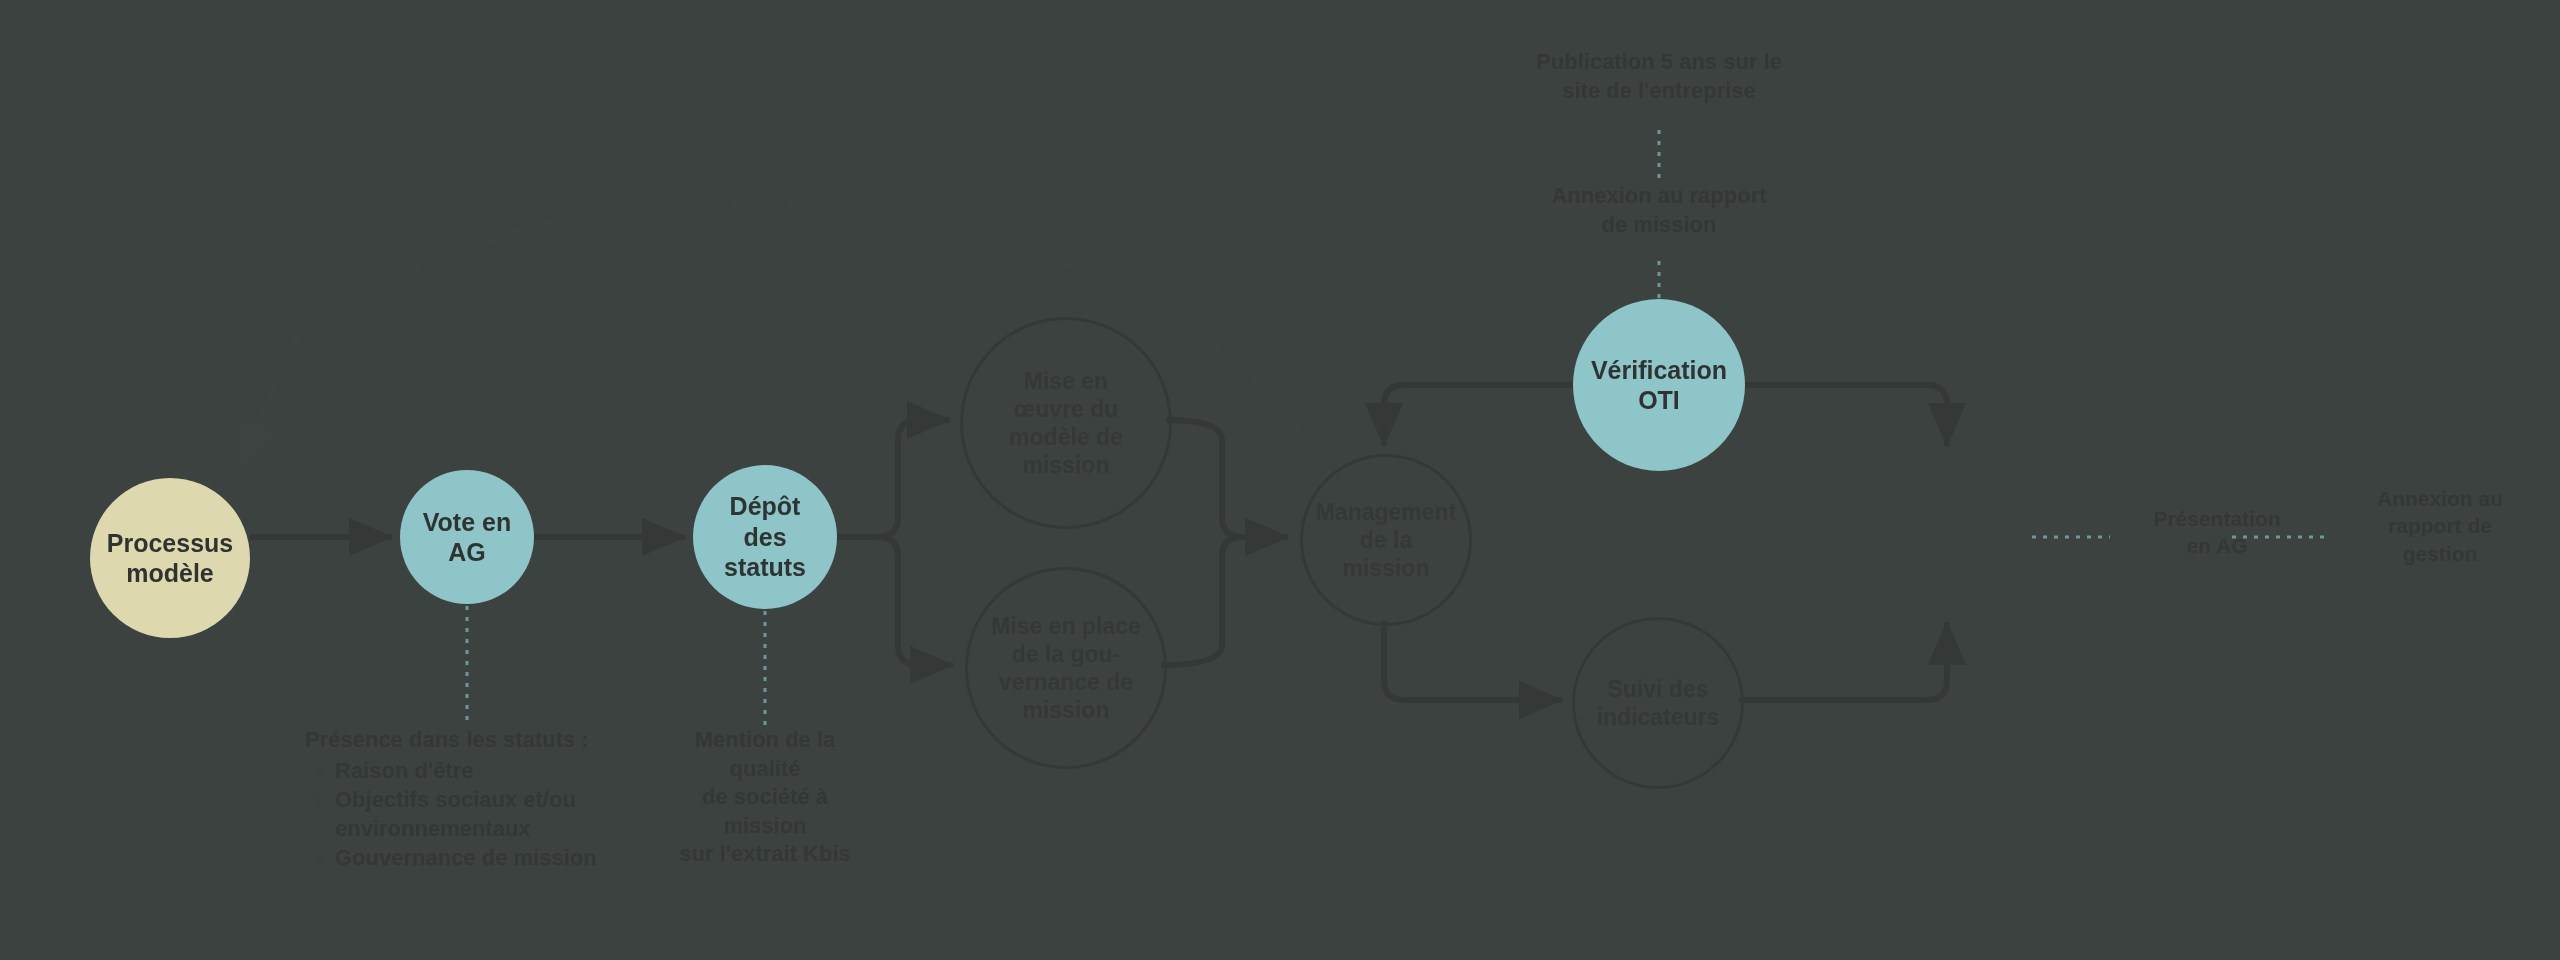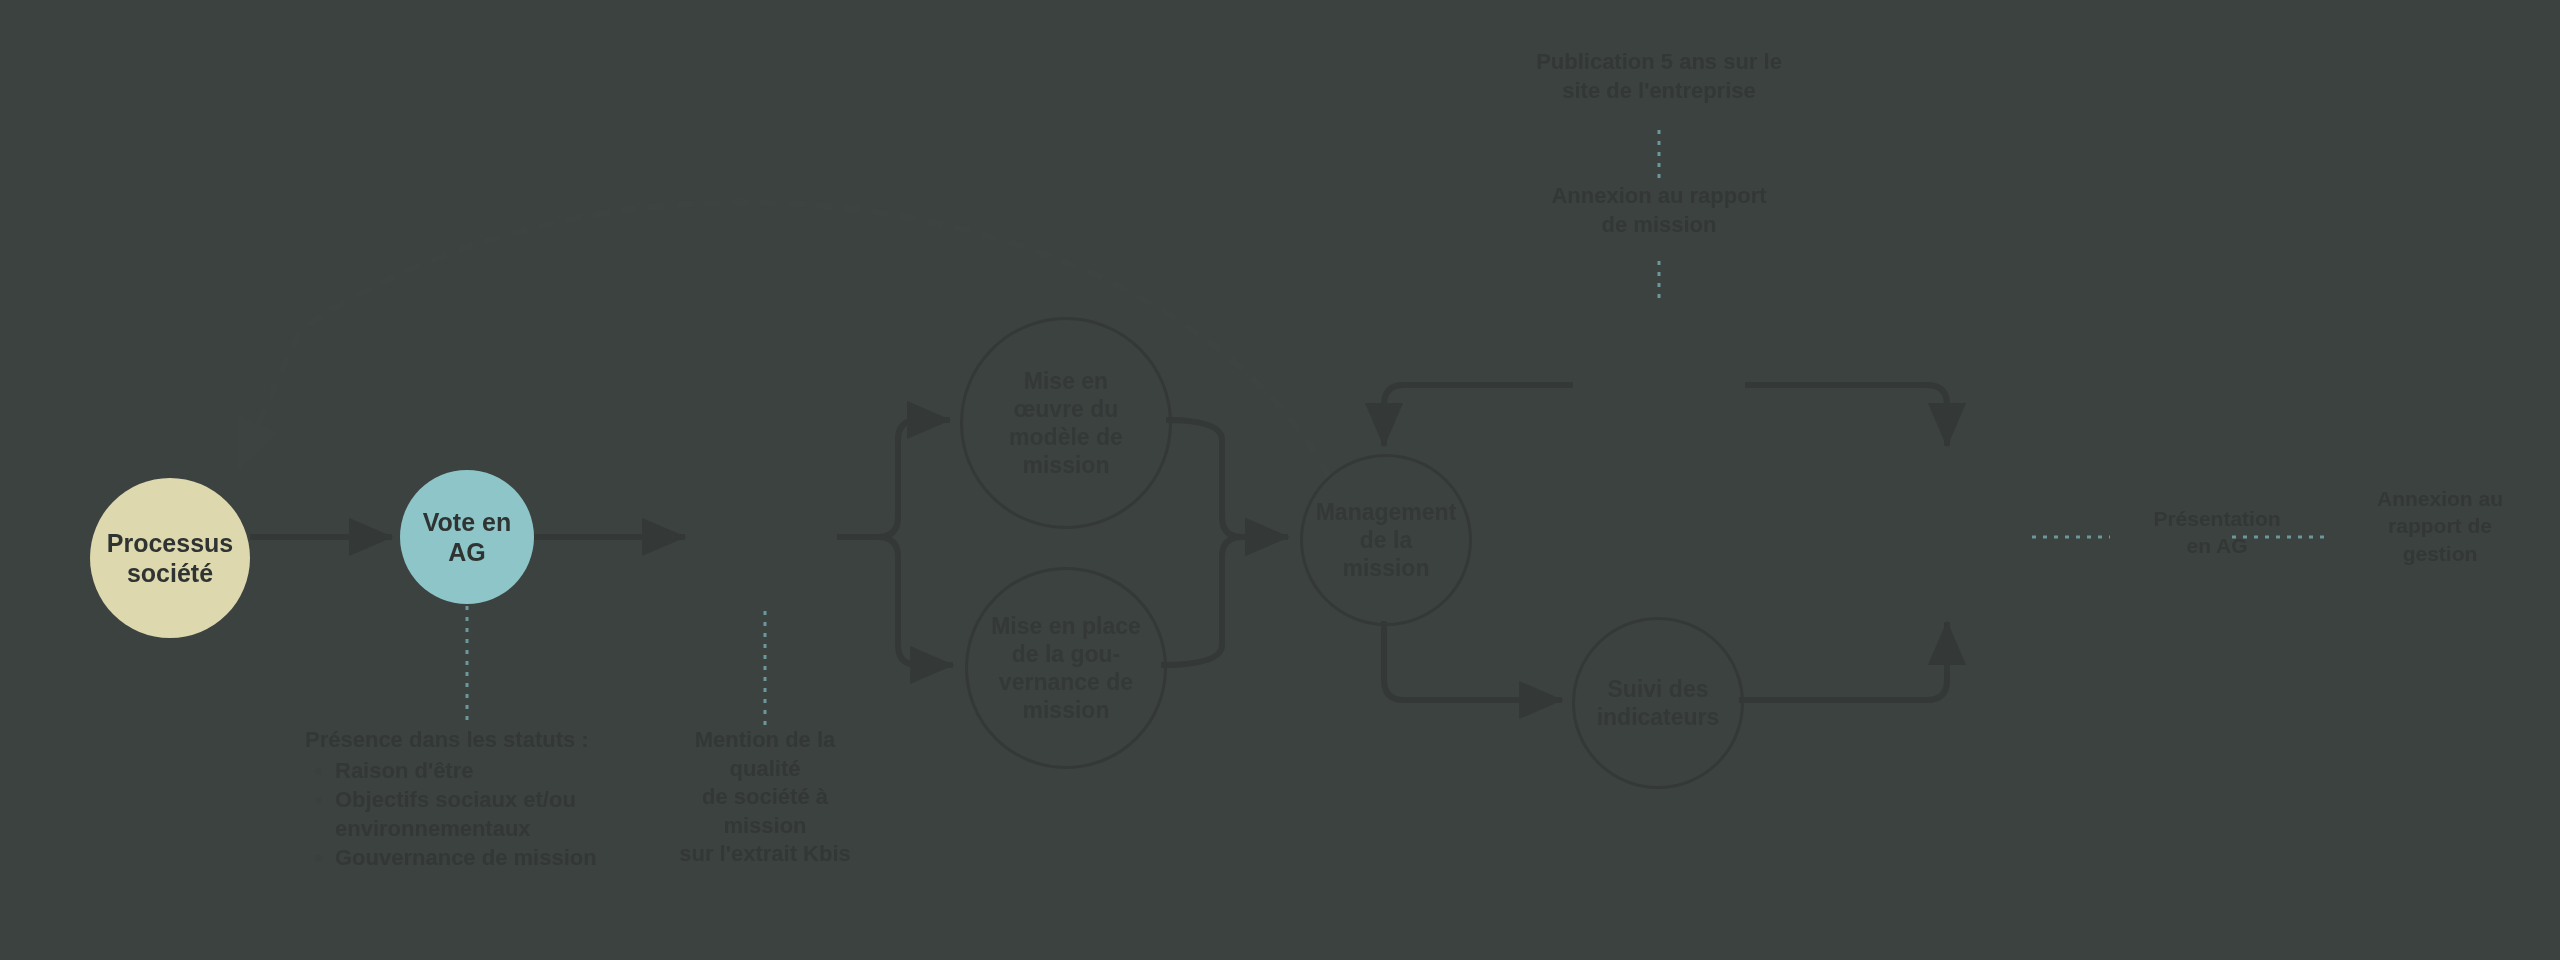--- a/index.html
+++ b/index.html
@@ -62,31 +62,38 @@
       <path d="M1659,298 L1659,258"></path>
       <path d="M1659,178 L1659,128"></path>
       <path d="M2032,537 L2110,537"></path>
       <path d="M2232,537 L2330,537"></path>
     </g>
   </svg>
 
   <div class="node n-cream" style="left:90px;top:478px;width:160px;height:160px;font-size:25px;">
     <span>
         <span>Processus</span>
-        <span>société</span>
+        <span>modèle</span>
       </span>
   </div>
 
   <div class="node n-teal" style="left:400px;top:470px;width:134px;height:134px;font-size:25px;align-items:center;">
     <span>
         <span>Vote en</span>
         <span>AG</span>
       </span>
   </div>
 
+  <div class="node n-teal" style="left:693px;top:465px;width:144px;height:144px;font-size:25px;">
+    <span>
+        <span>Dépôt</span>
+        <span>des</span>
+        <span>statuts</span>
+      </span>
+  </div>
 
   <div class="node n-ghost" style="left:960px;top:317px;width:206px;height:206px;font-size:23px;">
     <span>
         <span>Mise en</span>
         <span>œuvre du</span>
         <span>modèle de</span>
         <span>mission</span>
       </span>
   </div>
 
@@ -99,20 +106,26 @@
       </span>
   </div>
 
   <div class="node n-ghost" style="left:1300px;top:454px;width:166px;height:166px;font-size:23px;">
     <span>
         <span>Management</span>
         <span>de la mission</span>
       </span>
   </div>
 
+  <div class="node n-teal" style="left:1573px;top:299px;width:172px;height:172px;font-size:25px;">
+    <span>
+        <span>Vérification</span>
+        <span>OTI</span>
+      </span>
+  </div>
 
   <div class="node n-ghost" style="left:1572px;top:617px;width:166px;height:166px;font-size:23px;">
     <span>
         <span>Suivi des</span>
         <span>indicateurs</span>
       </span>
   </div>
 
 
   <div class="note" style="left:1459px;top:48px;width:400px;font-size:22px;">

